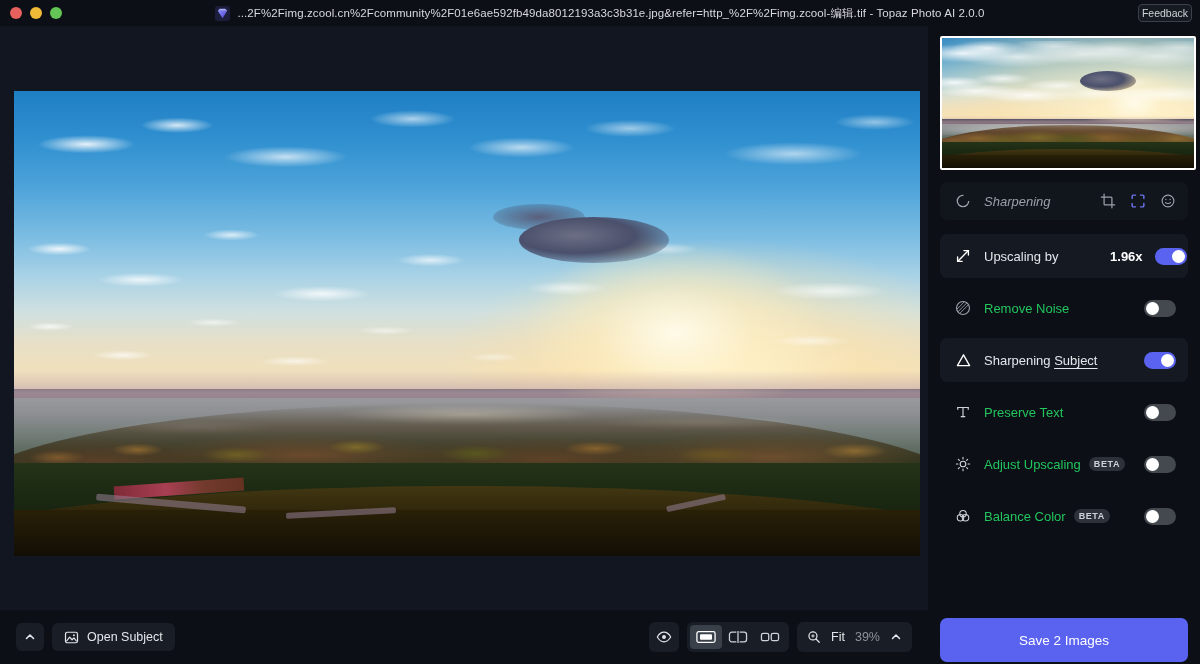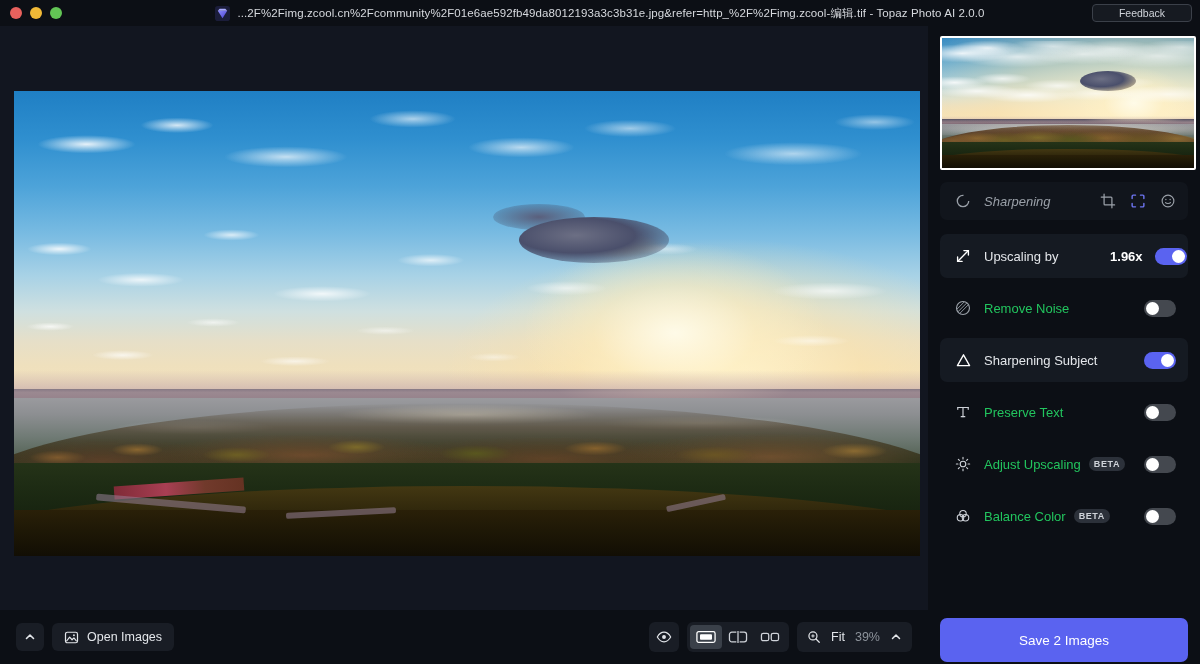--- a/index.html
+++ b/index.html
@@ -37,21 +37,21 @@
     gap: 7px; pointer-events: none;
   }
   .app-gem { width: 15px; height: 15px; display:block; }
   .title-text {
     font-size: 11.5px; color: #d6d9de; letter-spacing: .1px;
     white-space: nowrap;
     text-align: right;
   }
   .feedback-btn {
     position: absolute; right: 8px; top: 4px;
-    height: 18px; padding: 0 26px;
+    height: 18px; padding: 0 3px;
     border: 1px solid #3b4049; border-radius: 4px;
     background: #161a21; color: #cfd3d9;
     font-size: 10.5px; line-height: 17px;
     font-family: "Liberation Sans", sans-serif;
   }
 
   
   .canvas-wrap {
     position: absolute; left: 0; top: 26px;
     width: 928px; height: 584px;
@@ -242,21 +242,21 @@
     display: flex; align-items: center; justify-content: center;
     flex: 0 0 22px;
     margin-right: 10px;
   }
   .row-label {
     font-size: 13px; color: #e3e6ea; white-space: nowrap;
   }
   .row-label.muted { color: #9aa0a8; font-style: italic; font-size: 13px; }
   .row-label.dim { color: #22c55e; }
   .row-label b { font-weight: bold; color: #fff; margin-left: 48px; }
-  .underline { text-underline-offset: 3px; }
+  .underline { text-decoration: underline; text-underline-offset: 3px; }
   .badge {
     font-size: 9px; font-weight: bold; letter-spacing: .6px;
     color: #cfd3d9; background: #2c313a;
     padding: 2px 5px; border-radius: 7px;
     margin-left: 8px;
   }
   .spacer { flex: 1 1 auto; }
   .dot-green {
     width: 6px; height: 6px; border-radius: 50%;
     background: #3ec46d; margin-right: 12px;
@@ -385,21 +385,21 @@
       </span>
     </div>
     <div class="chip open-btn">
       <span>
         <svg width="15" height="15" viewBox="0 0 16 16" fill="none" stroke="#e3e6ea" stroke-width="1.3">
           <rect x="1.6" y="2.4" width="12.8" height="11.2" rx="2"></rect>
           <path d="M2.6 12 L6 7.6 L8.6 10.4 L10.6 8.4 L13.4 12" stroke-linejoin="round" fill="none"></path>
           <circle cx="10.6" cy="5.6" r="1" fill="#e3e6ea" stroke="none"></circle>
         </svg>
       </span>
-      <span>Open Images</span>
+      <span>Open Subject</span>
     </div>
 
     <div class="bottom-right">
       <div class="chip eye-btn">
         <span>
           <svg width="16" height="16" viewBox="0 0 18 18" fill="none" stroke="#e3e6ea" stroke-width="1.3">
             <path d="M1.5 9 C3.6 5.2 6.2 3.6 9 3.6 C11.8 3.6 14.4 5.2 16.5 9 C14.4 12.8 11.8 14.4 9 14.4 C6.2 14.4 3.6 12.8 1.5 9 Z"></path>
             <circle cx="9" cy="9" r="2.2" fill="#e3e6ea" stroke="none"></circle>
           </svg>
         </span>

